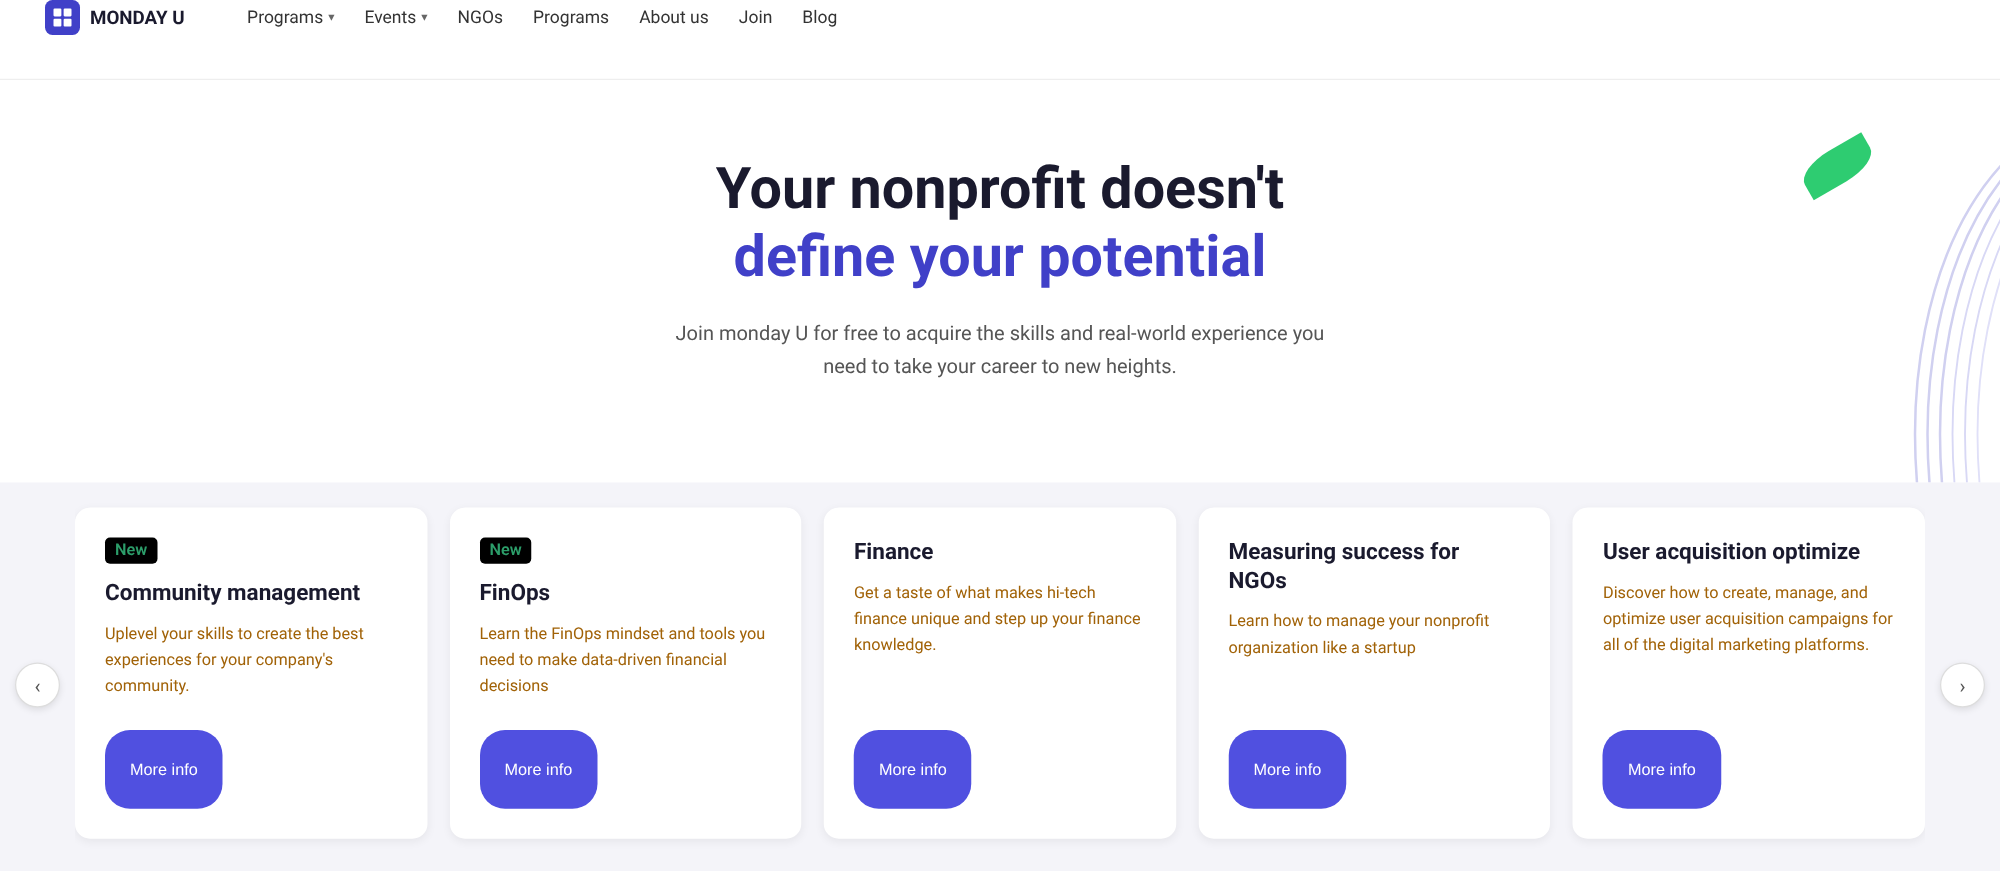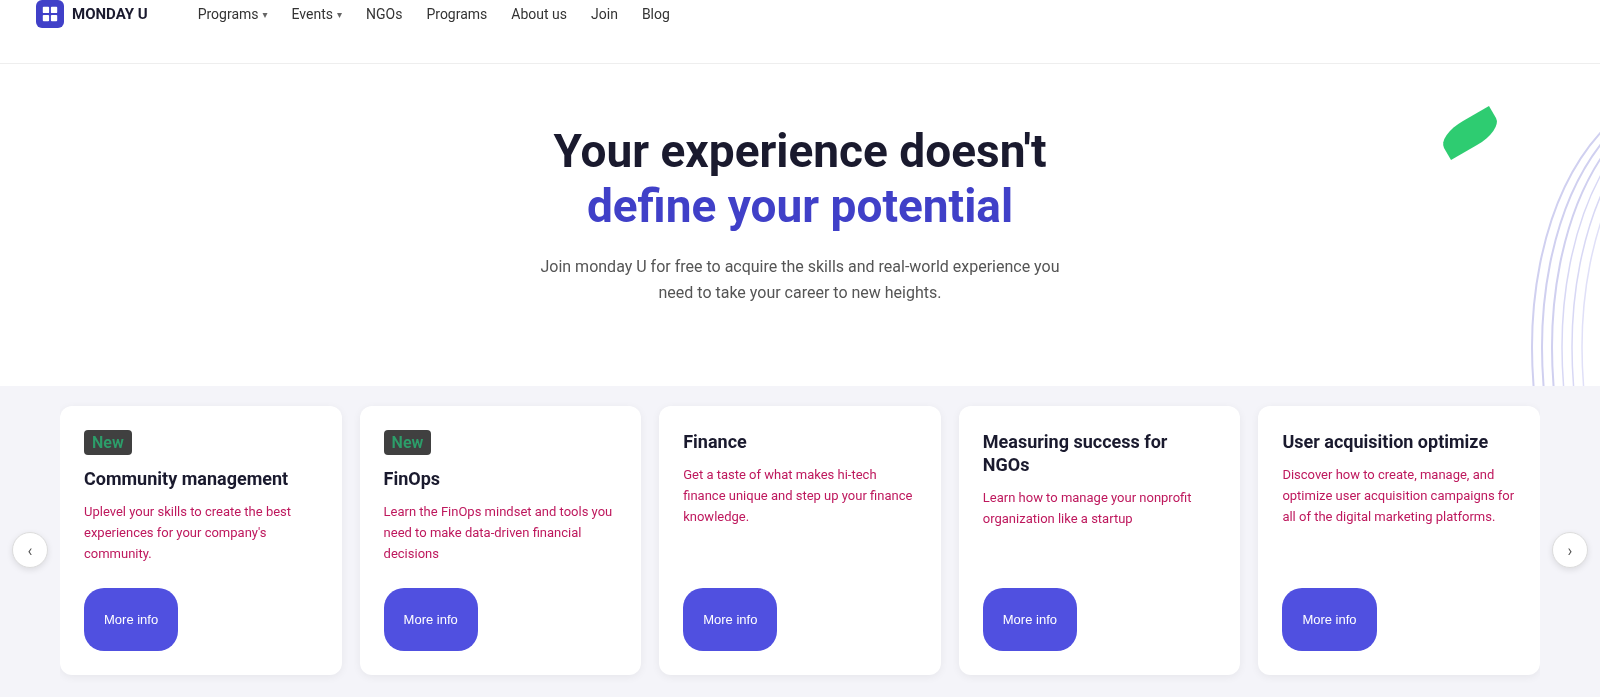--- a/index.html
+++ b/index.html
@@ -63,33 +63,33 @@
       border-radius: 12px;
       padding: 24px;
       min-width: 220px;
       flex: 1;
       display: flex; flex-direction: column;
       box-shadow: 0 2px 8px rgba(0,0,0,0.06);
       position: relative;
     }
     .card-badge {
       display: inline-block;
-      background: #404040;
+      background: #000000;
       color: #2c9e6a;
-      font-size: 16px; font-weight: 600;
+      font-size: 13px; font-weight: 600;
       padding: 3px 8px; border-radius: 4px;
       margin-bottom: 12px;
       width: fit-content;
     }
     .card h3 {
       font-size: 18px; font-weight: 700; color: #1a1a2e;
       margin-bottom: 12px; line-height: 1.3;
     }
     .card p {
-      font-size: 13px; color: #be185d; line-height: 1.6;
+      font-size: 13px; color: #a16207; line-height: 1.6;
       flex: 1; margin-bottom: 24px;
     }
     .btn-more {
       background: #5050e0; color: #fff;
       border: none; border-radius: 20px;
       padding: 24px 20px; font-size: 13px; font-weight: 500;
       cursor: pointer; width: fit-content;
       transition: background 0.2s;
     }
 
@@ -172,21 +172,21 @@
       <path d="M220,30 Q160,80 140,180 Q120,280 150,400 Q170,480 200,540" fill="none" stroke="#d0d0f0" stroke-width="2"></path>
       <path d="M230,30 Q170,80 150,180 Q130,280 160,400 Q180,480 210,540" fill="none" stroke="#d0d0f0" stroke-width="2"></path>
       <path d="M240,30 Q180,80 160,180 Q140,280 170,400 Q190,480 220,540" fill="none" stroke="#d0d0f0" stroke-width="2"></path>
       <path d="M250,30 Q190,80 170,180 Q150,280 180,400 Q200,480 230,540" fill="none" stroke="#d8d8f5" stroke-width="1.5"></path>
       <path d="M260,30 Q200,80 180,180 Q160,280 190,400 Q210,480 240,540" fill="none" stroke="#d8d8f5" stroke-width="1.5"></path>
       <path d="M270,30 Q210,80 190,180 Q170,280 200,400 Q220,480 250,540" fill="none" stroke="#e0e0f8" stroke-width="1.5"></path>
     </svg>
   </div>
   <div class="deco-leaf"></div>
   <h1>
-    <span>Your experience doesn't</span><br>
+    <span>Your nonprofit doesn't</span><br>
     <span style="color:#4040c8;text-align:center;">define your potential</span>
   </h1>
   <p>Join monday U for free to acquire the skills and real-world experience you need to take your career to new heights.</p>
 </section>
 
 <div class="carousel-section" style="position:relative;">
   <div class="carousel-arrow left" id="prev-arrow">‹</div>
   <div class="cards-wrapper" id="cards-wrapper">
       <div class="card">
         <span class="card-badge">New</span>

